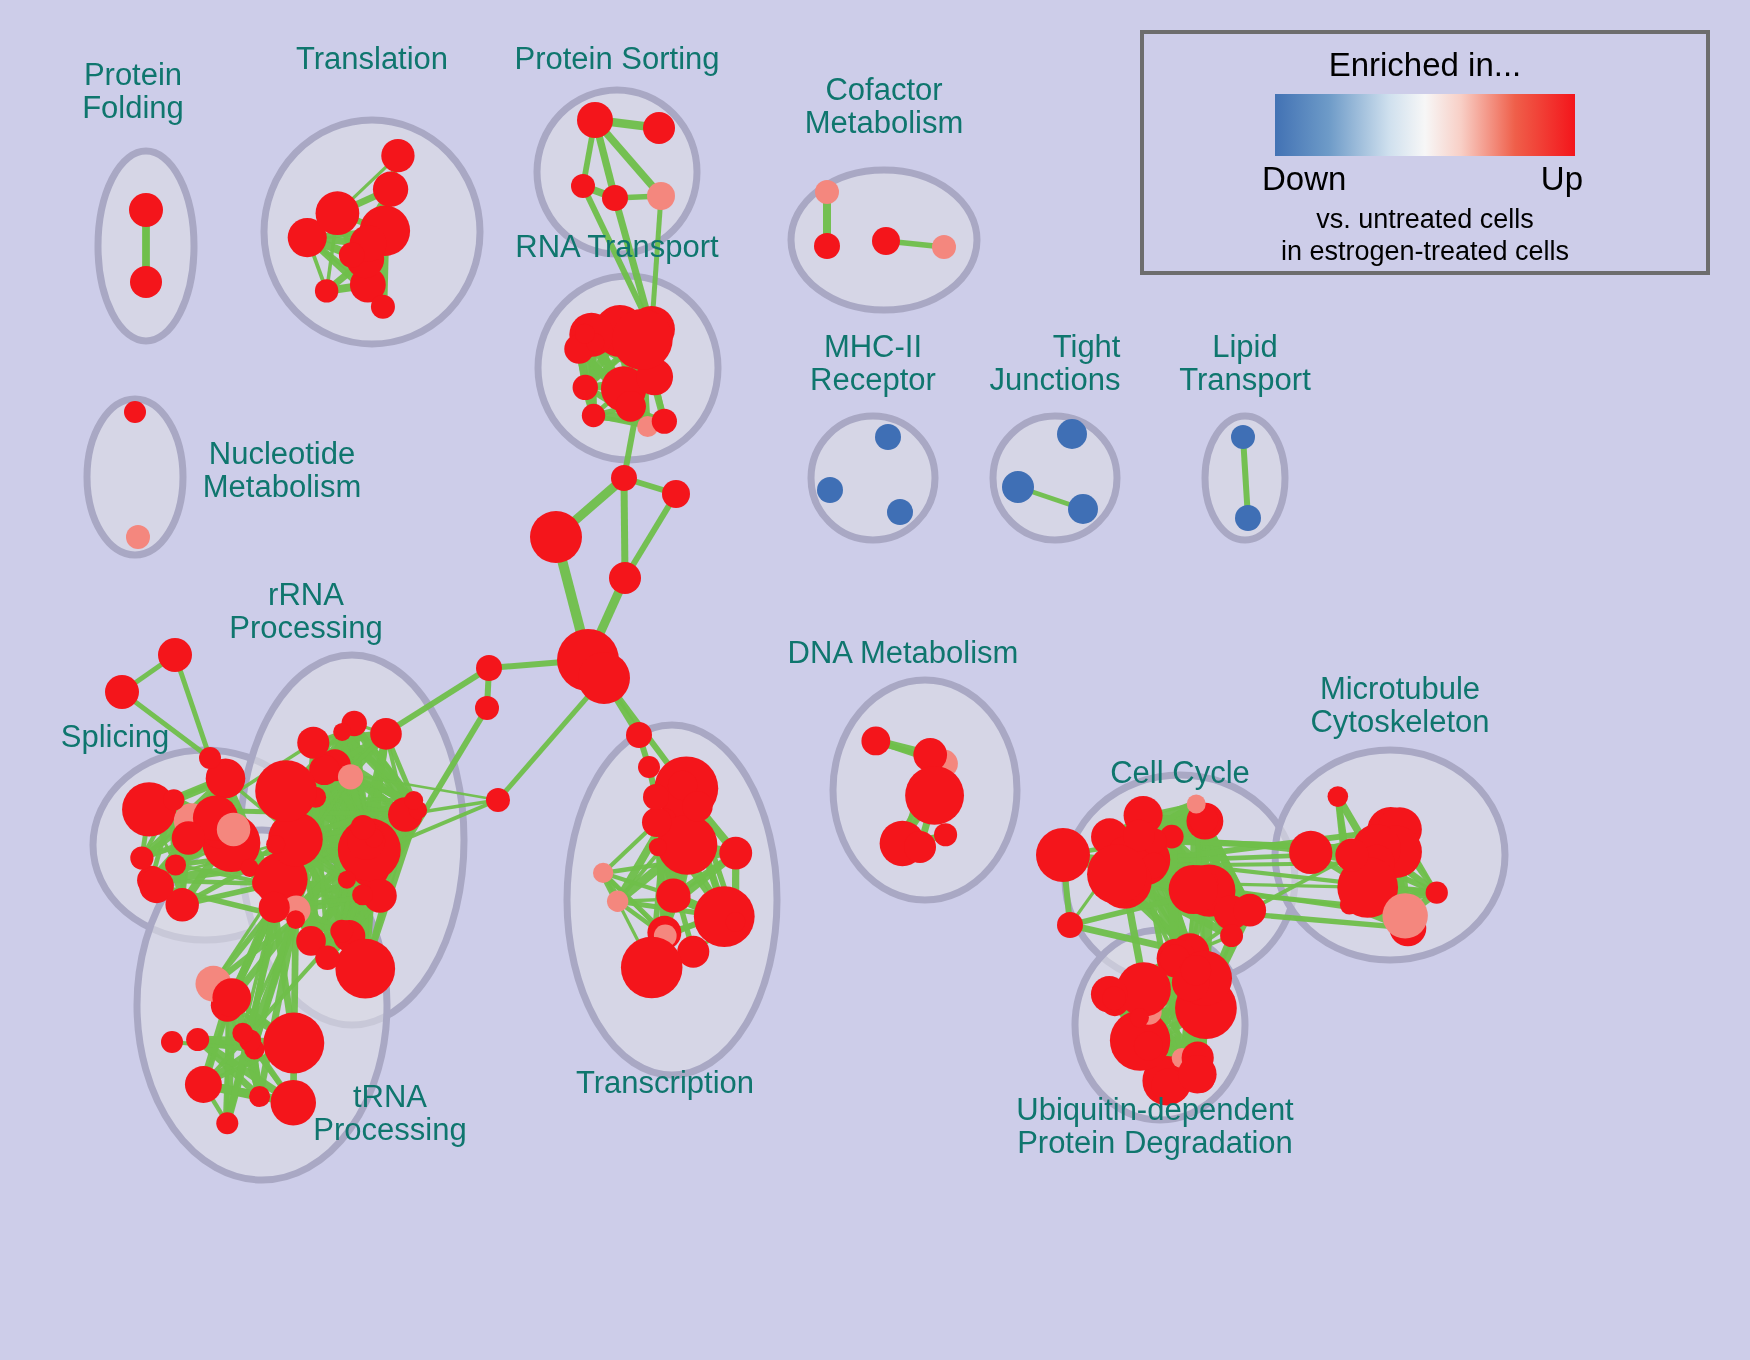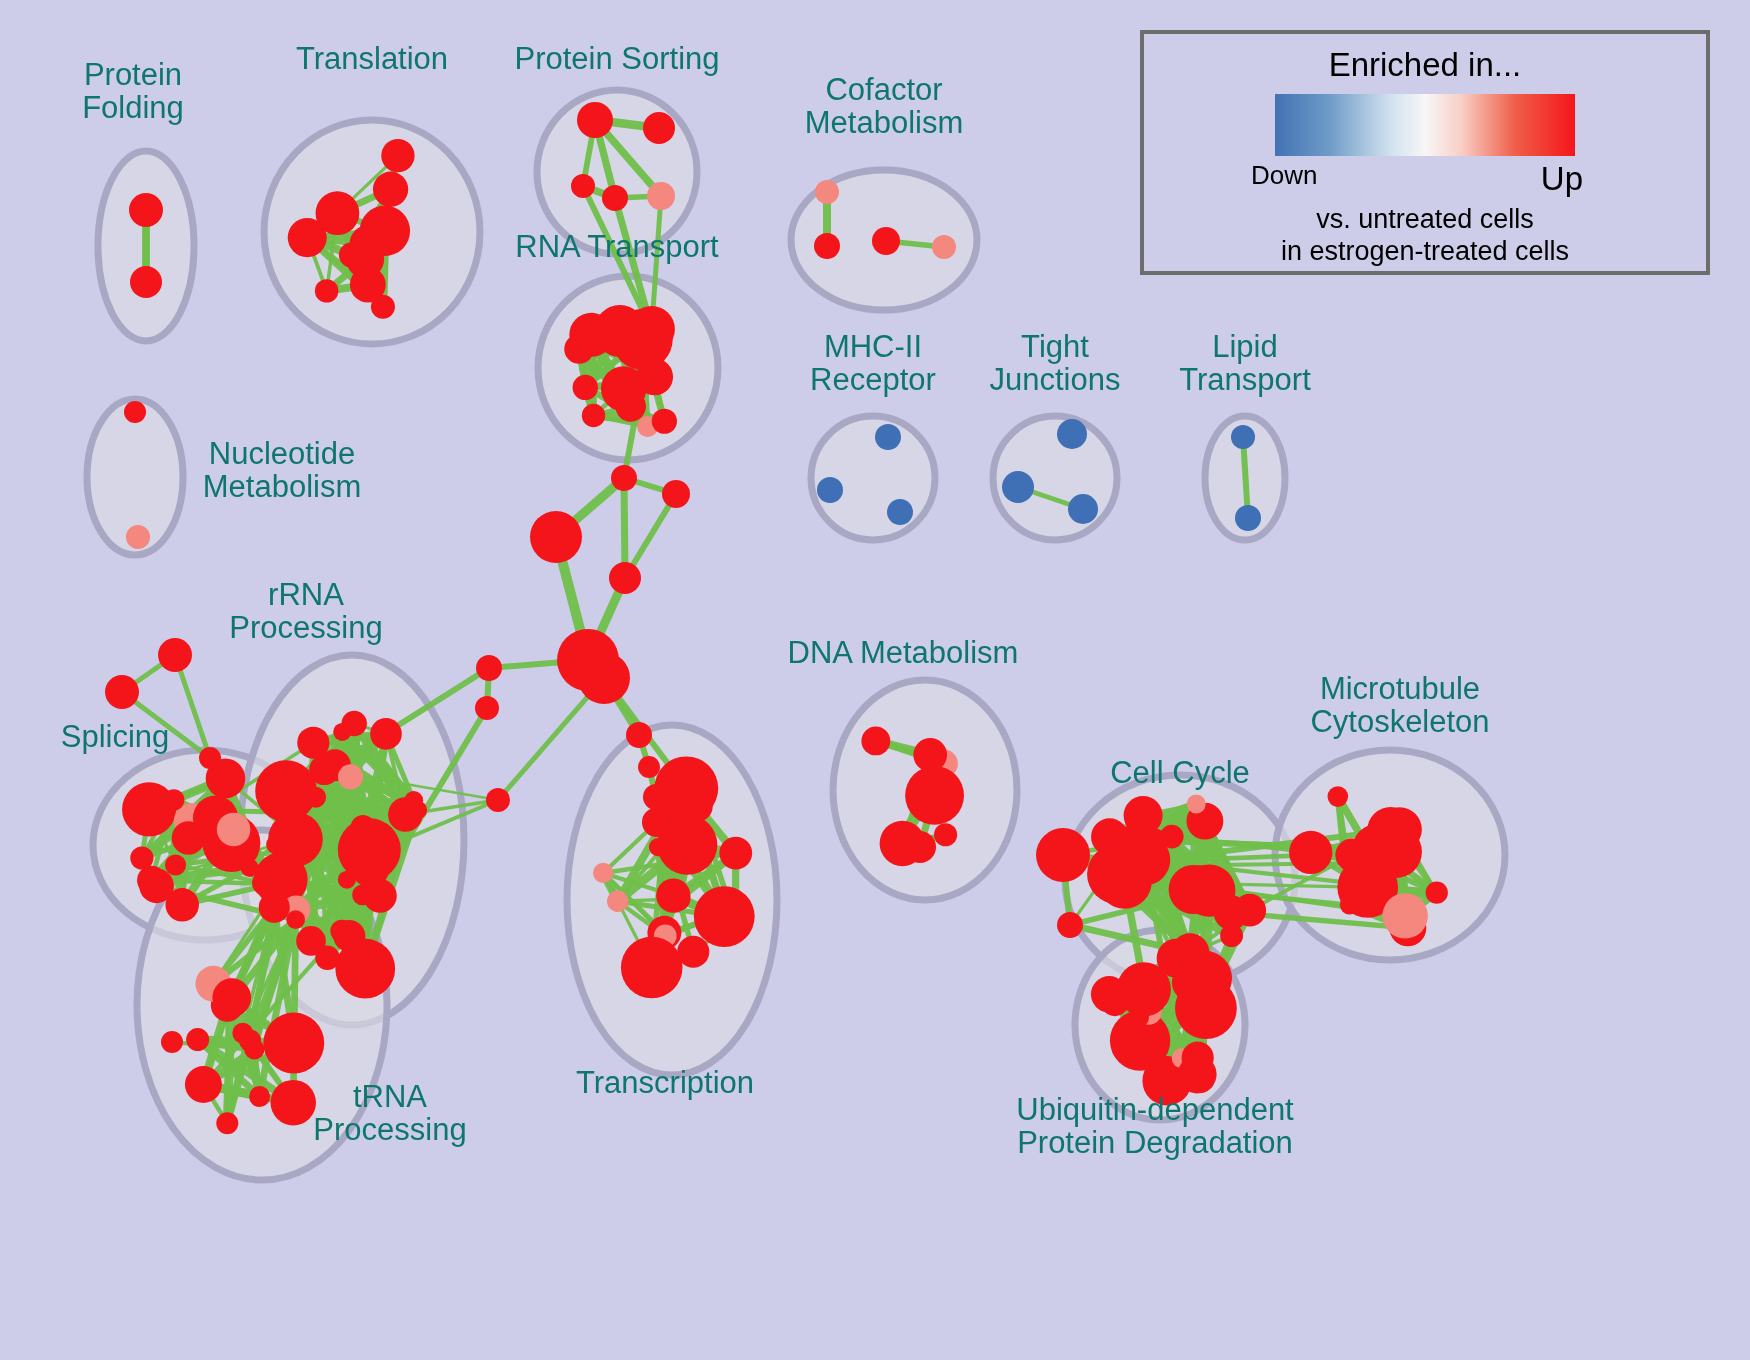--- a/index.html
+++ b/index.html
@@ -7,21 +7,21 @@
          font-family:"Liberation Sans",sans-serif;}
   #net{position:absolute;left:0;top:0;width:1750px;height:1360px;}
   .lbl{position:absolute;color:#0f766e;font-size:31px;line-height:1.08;font-family:"Liberation Sans",sans-serif;white-space:pre;}
   .lbl.c{text-align:center;transform:translateX(-50%);}
   #legend{position:absolute;left:1140px;top:30px;width:570px;height:245px;
           border:4px solid #6d6d6d;background:#cdcde9;box-sizing:border-box;}
   #legend .ttl{margin-top:12px;text-align:center;font-size:33px;color:#000;}
   #legend .bar{margin:10px auto 0;width:300px;height:62px;
        background:linear-gradient(to right,#4272b4 0%,#6e9bc8 18%,#cfe0ee 38%,#f7f7f7 50%,#f8cfc6 62%,#ef5f4a 80%,#f4151b 100%);}
   #legend .ends{position:relative;width:360px;margin:4px auto 0;height:42px;}
-  #legend .ends .d{position:absolute;left:6px;font-size:26px;}
+  #legend .ends .d{position:absolute;left:17px;font-size:33px;}
   #legend .ends .u{position:absolute;right:22px;font-size:33px;}
   #legend .sub{text-align:center;font-size:27px;line-height:1.12;margin-top:2px;}
 </style>
 </head>
 <body>
 
 <div id="stage">
 
   <svg id="net" viewBox="0 0 1750 1360">
     <g id="hulls">
@@ -1200,21 +1200,21 @@
 Folding</div>
       <div class="lbl c" style="left: 372px; top: 42px;">Translation</div>
       <div class="lbl c" style="left: 617px; top: 42px;">Protein Sorting</div>
       <div class="lbl c" style="left: 617px; top: 230px;">RNA Transport</div>
       <div class="lbl c" style="left: 884px; top: 73px;">Cofactor
 Metabolism</div>
       <div class="lbl c" style="left: 282px; top: 437px;">Nucleotide
 Metabolism</div>
       <div class="lbl c" style="left: 873px; top: 330px;">MHC-II
 Receptor</div>
-      <div class="lbl c" style="left: 1055px; top: 330px;">Tight
+      <div class="lbl c" style="left: 1055px; top: 330px; text-align: right;">Tight
 Junctions</div>
       <div class="lbl c" style="left: 1245px; top: 330px;">Lipid
 Transport</div>
       <div class="lbl c" style="left: 115px; top: 720px;">Splicing</div>
       <div class="lbl c" style="left: 306px; top: 578px;">rRNA
 Processing</div>
       <div class="lbl c" style="left: 390px; top: 1080px;">tRNA
 Processing</div>
       <div class="lbl c" style="left: 665px; top: 1066px;">Transcription</div>
       <div class="lbl c" style="left: 903px; top: 636px;">DNA Metabolism</div>

